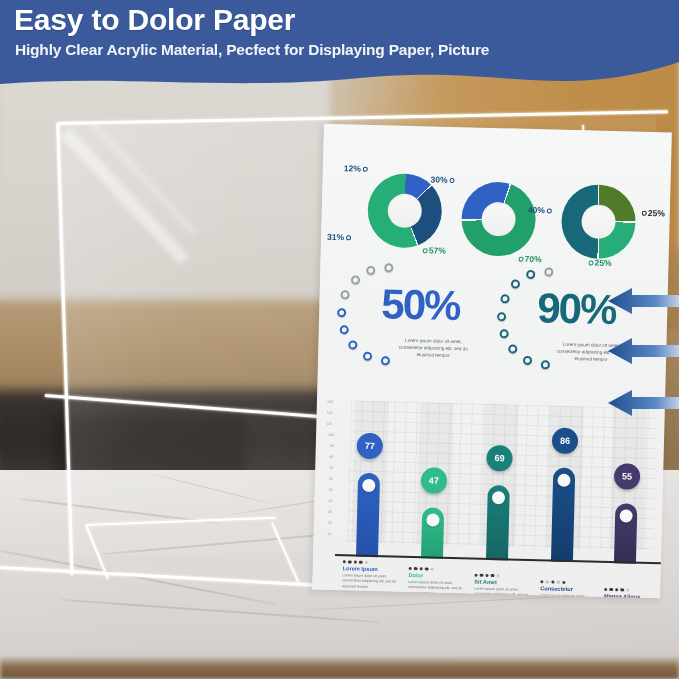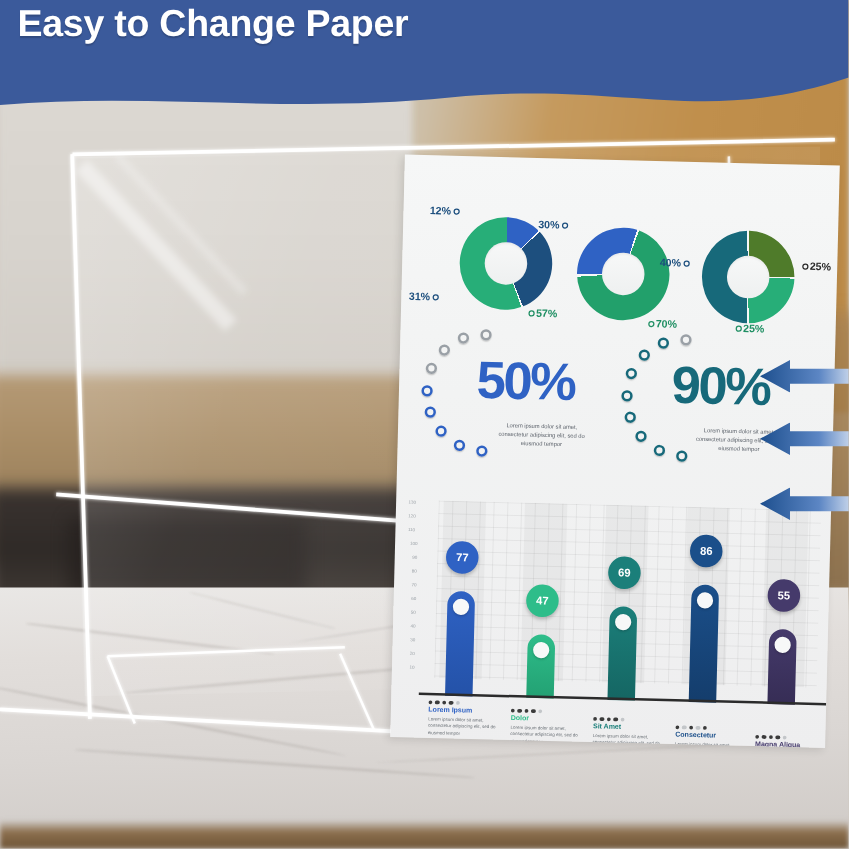--- a/index.html
+++ b/index.html
@@ -464,16 +464,17 @@
             <stop offset="55%" stop-color="#5c86c4"></stop>
             <stop offset="100%" stop-color="#ffffff"></stop>
       </linearGradient>
         </defs>
       <path d="M0,13 L24,0 L24,7 L86,7 L86,19 L24,19 L24,26 Z" fill="url(#ag3)"></path>
     </svg>
   </div>
 
   <div class="banner">
     <div class="banner-shape"></div>
-    <div class="banner-title">Easy to Change Paper</div>
+    <div class="banner-title">Easy to Dolor Paper</div>
+    <div class="banner-sub">Highly Clear Acrylic Material, Pecfect for Displaying Paper, Picture</div>
   </div>
 
 </div>
 
 </body></html>

